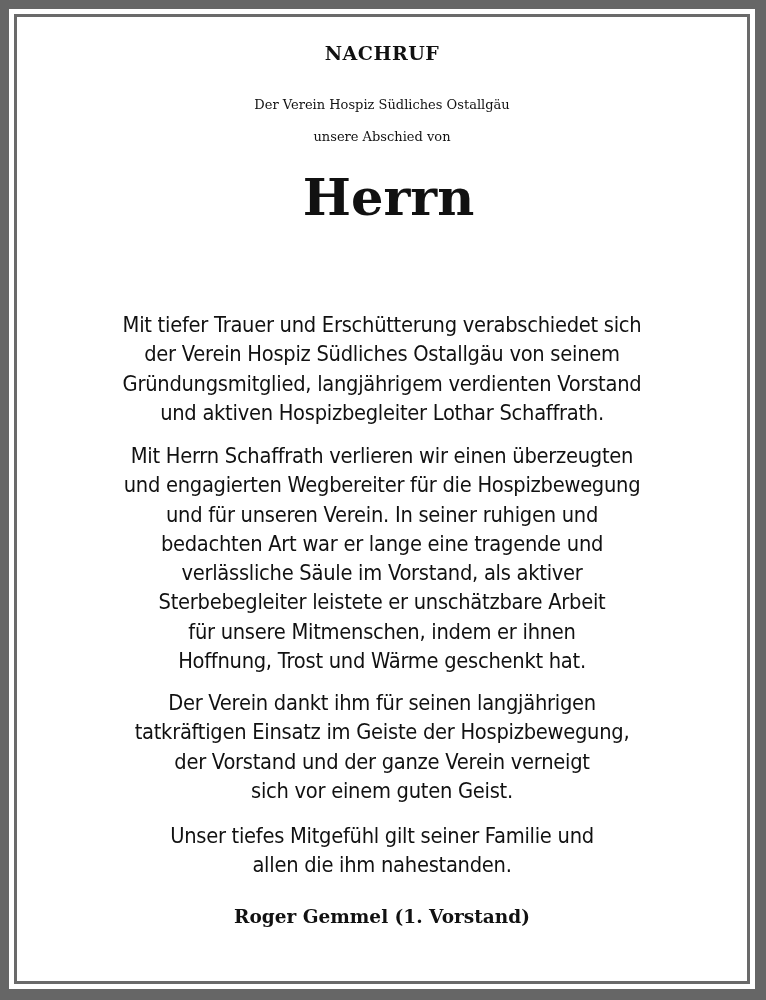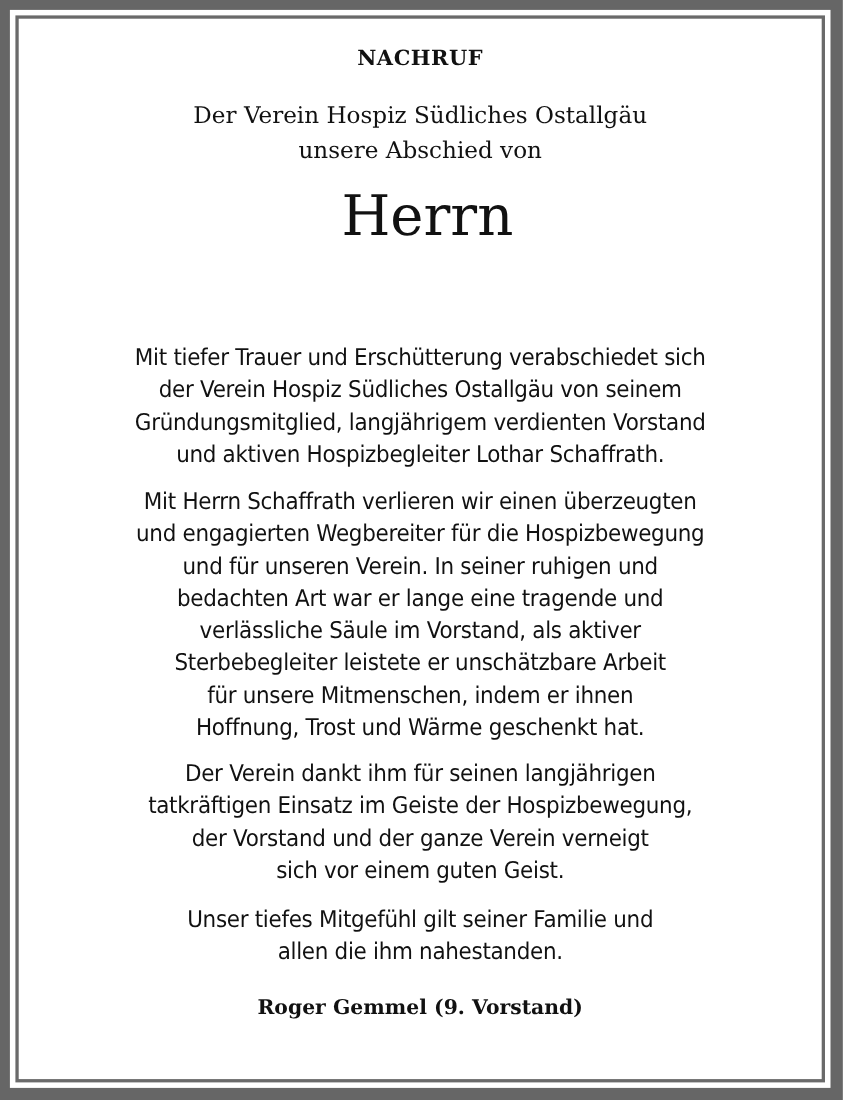--- a/index.html
+++ b/index.html
@@ -17,25 +17,25 @@
       position: absolute; left: 0; right: 0; top: 0;
       text-align: center; color: #111111;
     }
     .heading {
       position: absolute; left: 0; right: 0; top: 25px;
       font-family: "DejaVu Serif", serif; font-weight: bold; font-size: 19px;
       letter-spacing: 0.5px;
     }
     .intro {
       position: absolute; left: 0; right: 0; top: 72px;
-      font-family: "DejaVu Serif", serif; font-size: 21px; line-height: 32px;
+      font-family: "DejaVu Serif", serif; font-size: 13px; line-height: 32px;
     }
     .name {
       position: absolute; left: 0; right: 0; top: 150px;
-      font-family: "DejaVu Serif", serif; font-weight: normal; font-size: 51px;
+      font-family: "DejaVu Serif", serif; font-weight: bold; font-size: 51px;
       line-height: 61px;
       padding-left: 13px;
     }
     .para {
       position: absolute; left: 0; right: 0;
       font-family: "DejaVu Sans", sans-serif; font-size: 21px; line-height: 29.3px;
       letter-spacing: -0.3px; transform: scaleX(0.93); transform-origin: center;
     }
     .p1 { top: 294px; }
     .p2 { top: 425px; }
@@ -89,17 +89,17 @@
         <span class="line">der Vorstand und der ganze Verein verneigt</span>
         <span class="line">sich vor einem guten Geist.</span>
       </div>
 
       <div class="para p4">
         <span class="line">Unser tiefes Mitgefühl gilt seiner Familie und</span>
         <span class="line">allen die ihm nahestanden.</span>
       </div>
 
       <div class="sig">
-        <span class="line">Roger Gemmel (9. Vorstand)</span>
+        <span class="line">Roger Gemmel (1. Vorstand)</span>
       </div>
     </div>
   </div>
 </div>
 
 </body></html>

